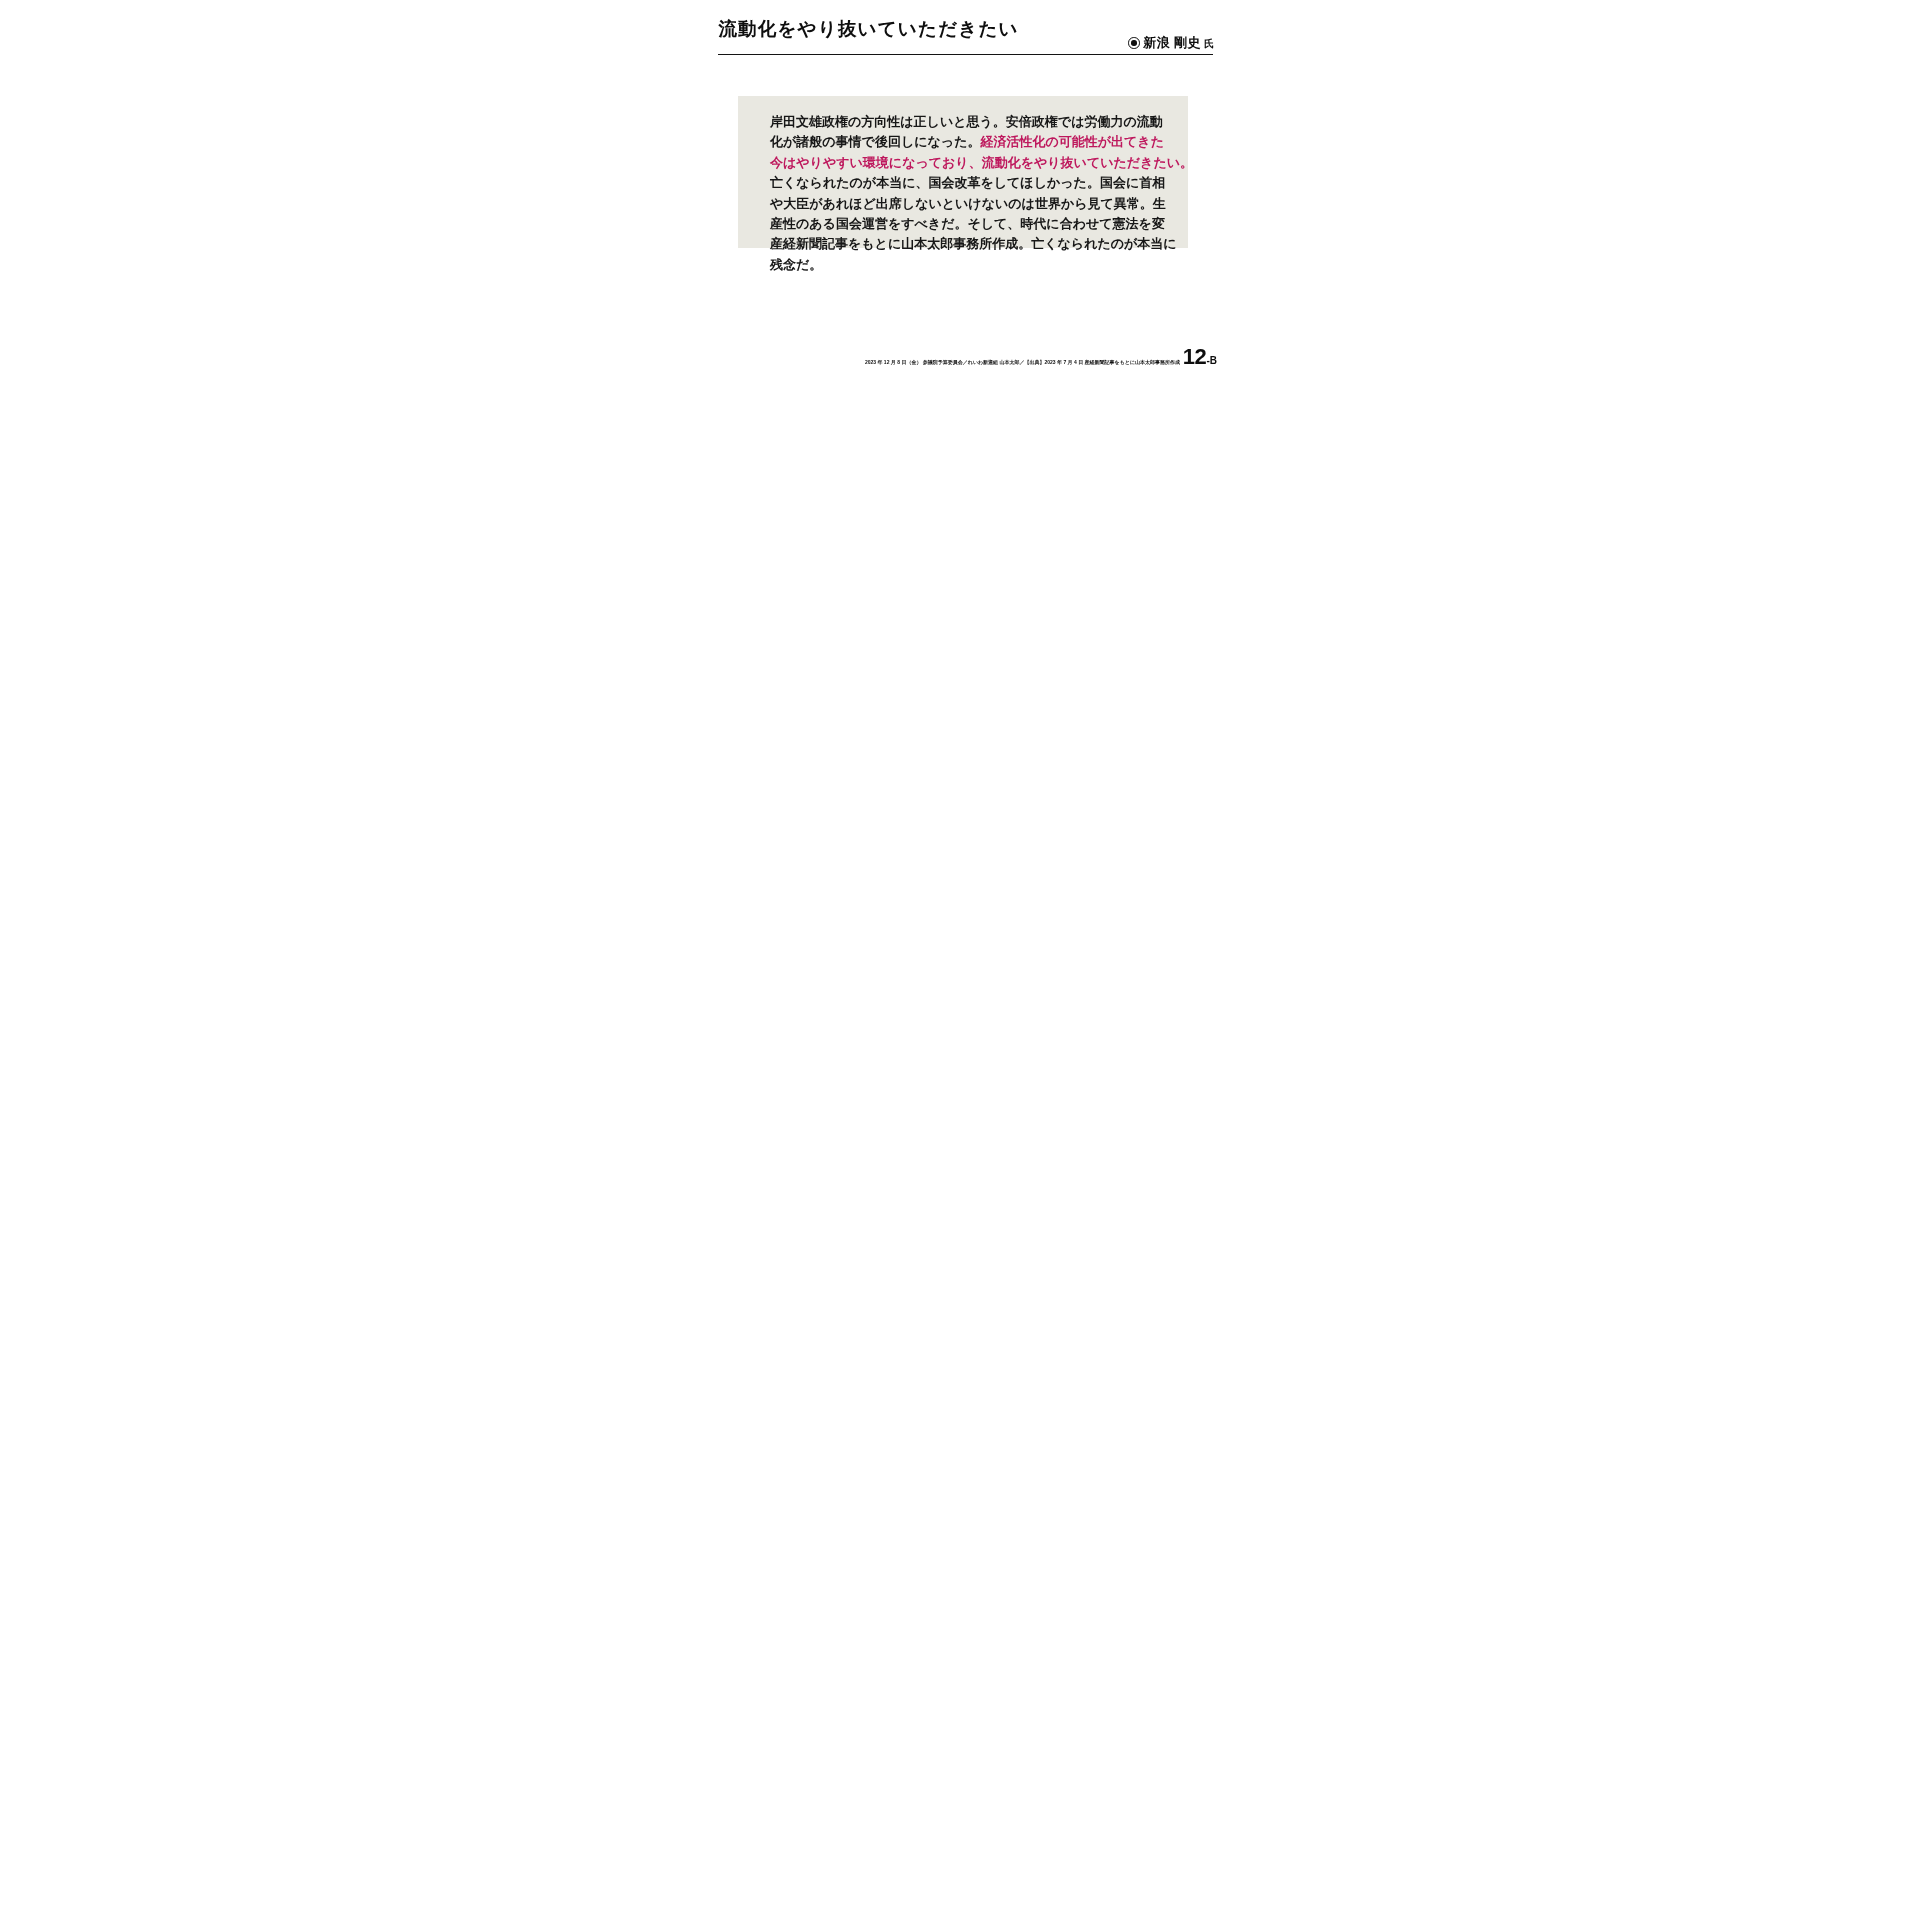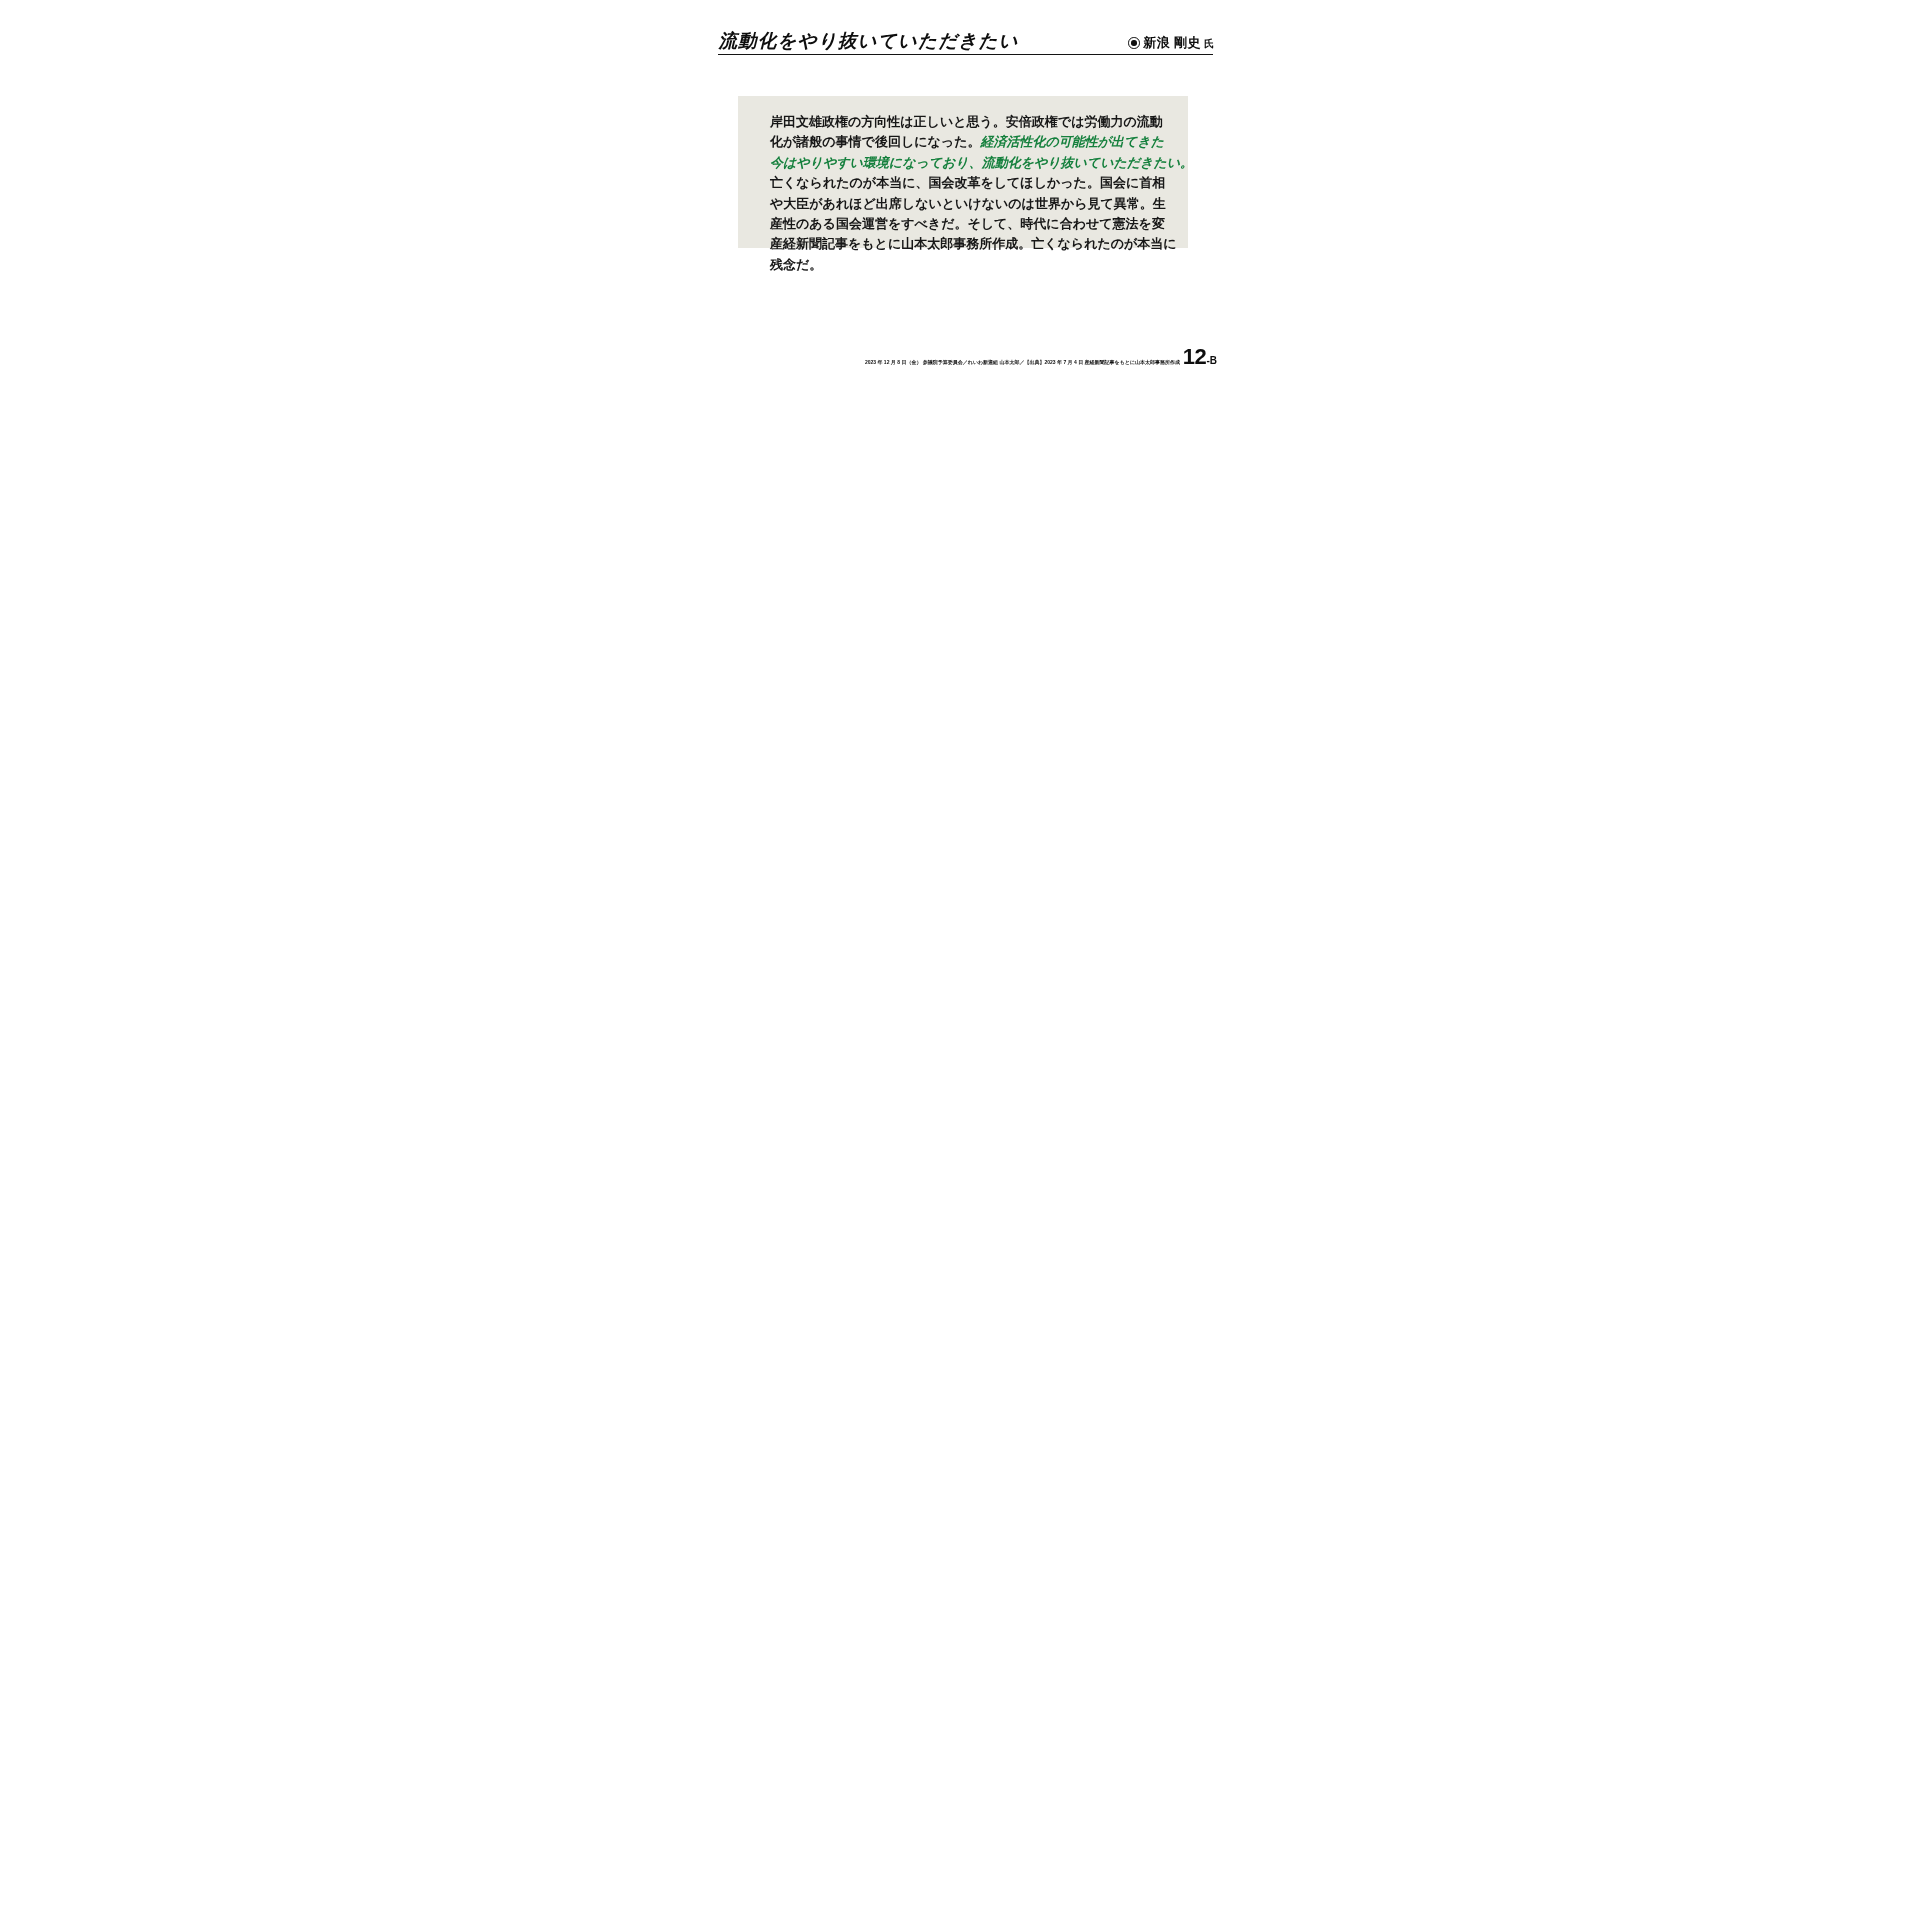--- a/index.html
+++ b/index.html
@@ -15,28 +15,27 @@
     margin: 0 auto;
     background: #ffffff;
     overflow: hidden;
     color: #0e0e0e;
   }
 
   
   .slide-title {
     position: absolute;
     left: 25.4px;
-    top: 30px;
+    top: 18px;
     font-size: 18.5px;
     font-weight: 900;
     letter-spacing: 1.2px;
     line-height: 1.2;
     color: #0e0e0e;
     white-space: nowrap;
-    font-style: italic;
   }
   .header-rule {
     position: absolute;
     left: 25.4px;
     top: 54px;
     width: 495px;
     height: 1.2px;
     background: #141414;
   }
   .attribution {
@@ -94,22 +93,21 @@
   }
   .quote-line {
     font-size: 13px;
     font-weight: 700;
     line-height: 20.4px;
     letter-spacing: 0px;
     color: #171717;
     white-space: nowrap;
   }
   .quote-line .hl {
-    color: #15803d;
-    font-style: italic;
+    color: #be185d;
   }
 
   
   .footer-source {
     position: absolute;
     top: 359px;
     right: 53px;
     font-size: 5px;
     font-weight: 600;
     letter-spacing: 0px;

